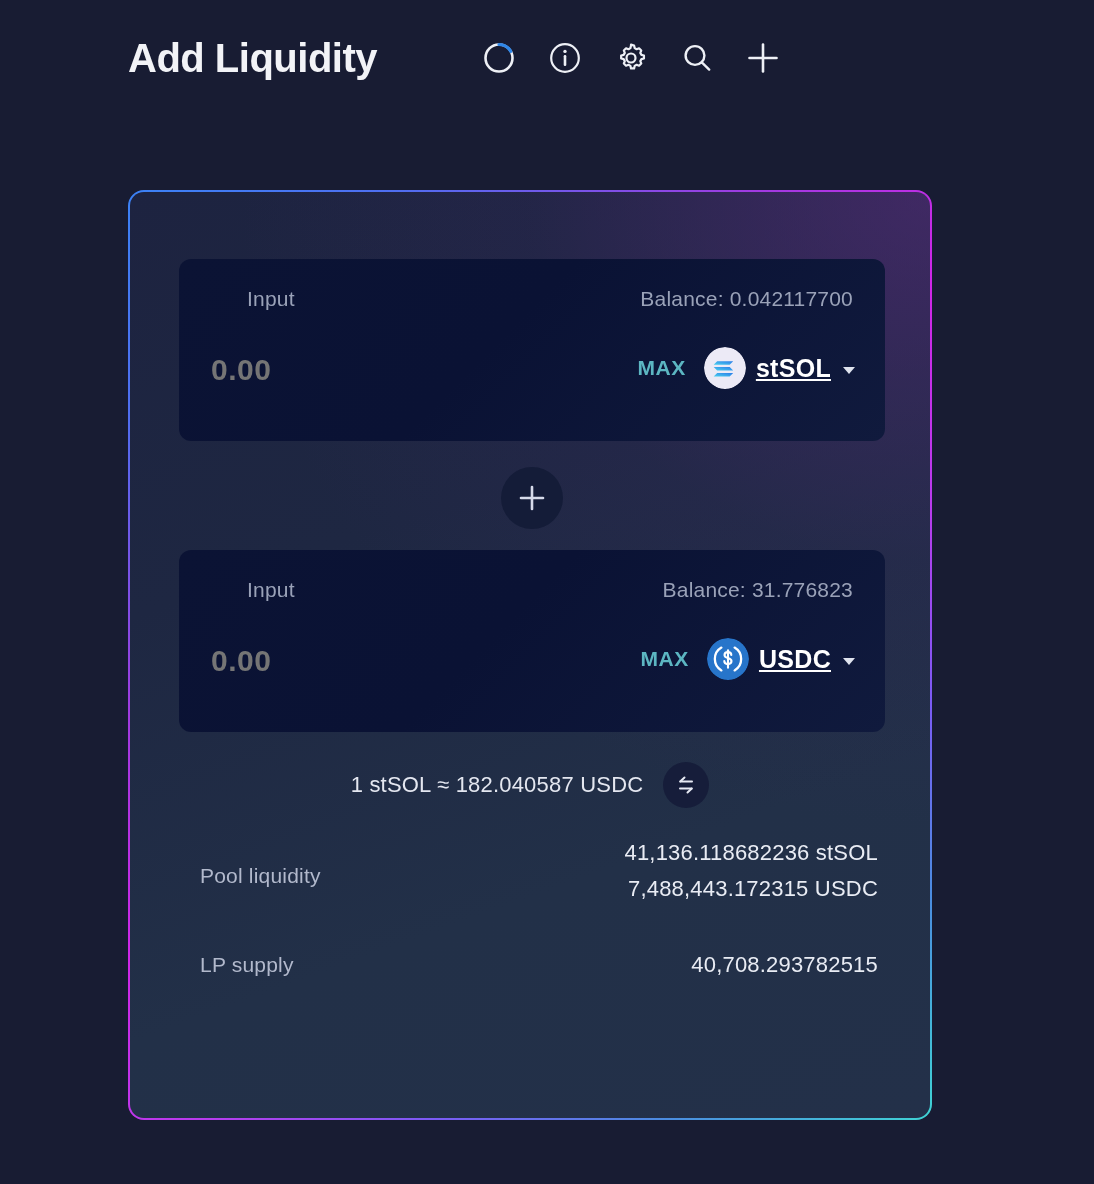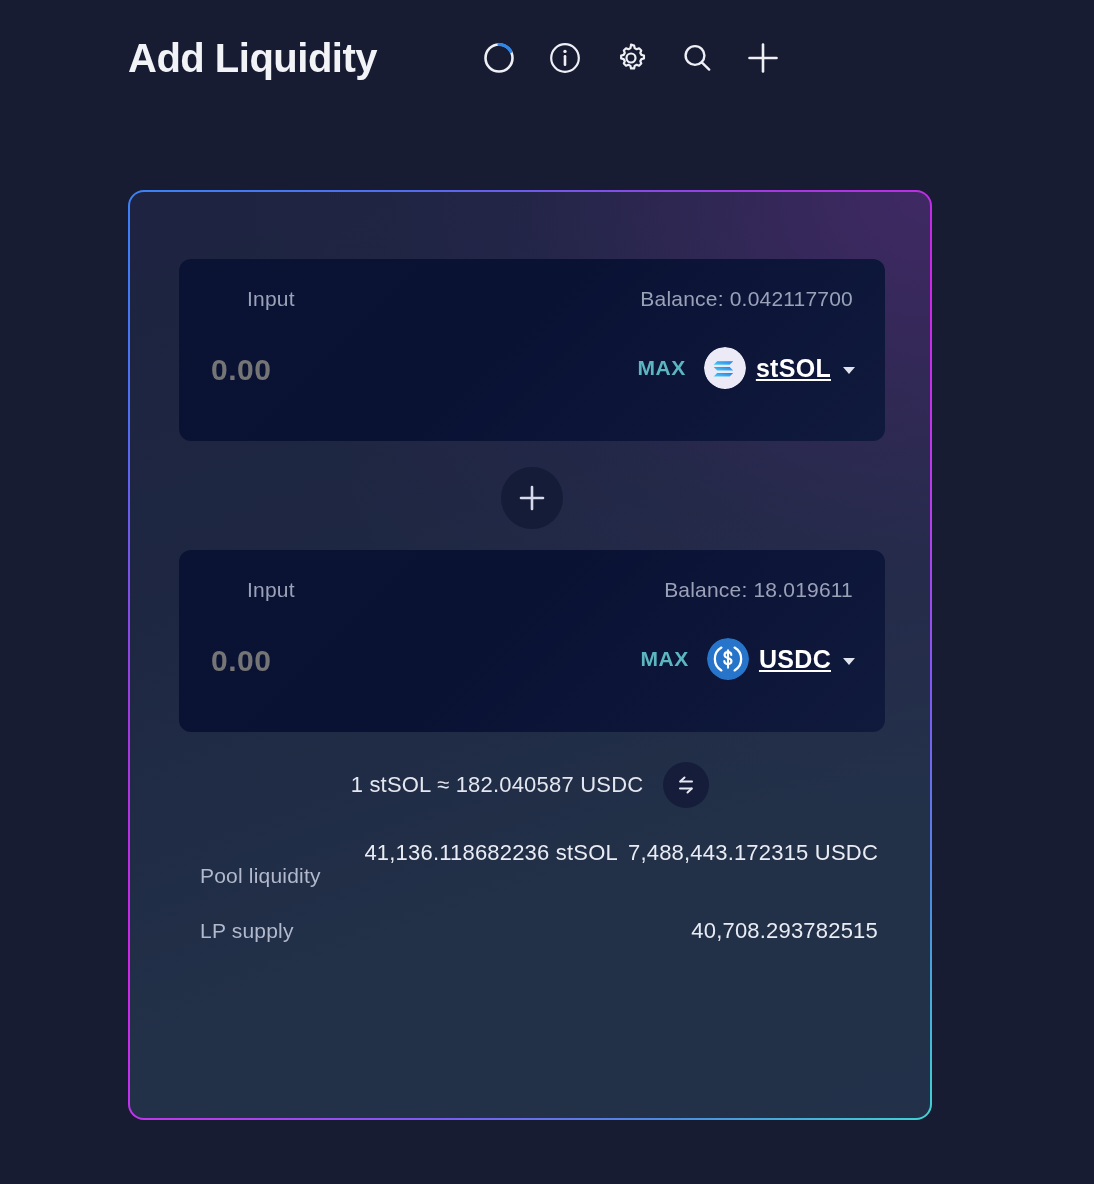--- a/index.html
+++ b/index.html
@@ -223,31 +223,31 @@
   
   .stats { position: absolute; left: 0; top: 630px; width: 100%; }
   .stat-row {
     position: relative;
     display: flex;
     align-items: center;
     justify-content: space-between;
     padding: 0 52px 0 70px;
   }
   .stat-row.liquidity { margin-top: 18px; align-items: flex-start; }
-  .stat-row.lp { margin-top: 30px; }
+  .stat-row.lp { margin-top: 50px; }
   .stat-label {
     font-size: 21px;
     color: #b2b9cc;
     letter-spacing: 0.2px;
     padding-top: 24px;
   }
   .stat-label.single { padding-top: 0; }
   .stat-values {
     display: flex;
-    flex-direction: row;
+    flex-direction: column;
     align-items: flex-end;
     gap: 10px;
   }
   .stat-value {
     font-size: 22px;
     color: #e9ecf4;
     letter-spacing: 0.2px;
     white-space: nowrap;
   }
 
@@ -354,21 +354,21 @@
 
       <div class="plus-circle">
         <svg width="30" height="30" viewBox="0 0 30 30">
           <line x1="15" y1="4" x2="15" y2="26" stroke="#d6daea" stroke-width="2.6" stroke-linecap="round"></line>
           <line x1="4" y1="15" x2="26" y2="15" stroke="#d6daea" stroke-width="2.6" stroke-linecap="round"></line>
         </svg>
       </div>
 
       <div class="input-card second">
         <div class="ic-label">Input</div>
-        <div class="ic-balance">Balance: 18.019611</div>
+        <div class="ic-balance">Balance: 31.776823</div>
         <input class="ic-amount" type="text" placeholder="0.00" style="">
         <div class="ic-right">
           <button class="max-btn">MAX</button>
           <div class="token-sel">
             <svg class="token-logo" viewBox="0 0 42 42">
               <circle cx="21" cy="21" r="21" fill="#2775ca"></circle>
               <path d="M14.4 9.6 A13.2 13.2 0 0 0 14.4 32.4" fill="none" stroke="#ffffff" stroke-width="2.3" stroke-linecap="round"></path>
               <path d="M27.6 9.6 A13.2 13.2 0 0 1 27.6 32.4" fill="none" stroke="#ffffff" stroke-width="2.3" stroke-linecap="round"></path>
               <path d="M21 12.3 v17.4" stroke="#ffffff" stroke-width="2.1" stroke-linecap="round"></path>
               <path d="M24.3 17.0 c0-1.9-1.6-2.9-3.4-2.9 c-1.9 0-3.4 0.9-3.4 2.8 c0 1.8 1.5 2.5 3.4 3.0 c2.1 0.6 3.6 1.3 3.6 3.2 c0 2.0-1.6 3.0-3.6 3.0 c-2.0 0-3.6-1.0-3.6-3.0" fill="none" stroke="#ffffff" stroke-width="2.1" stroke-linecap="round" stroke-linejoin="round"></path>

